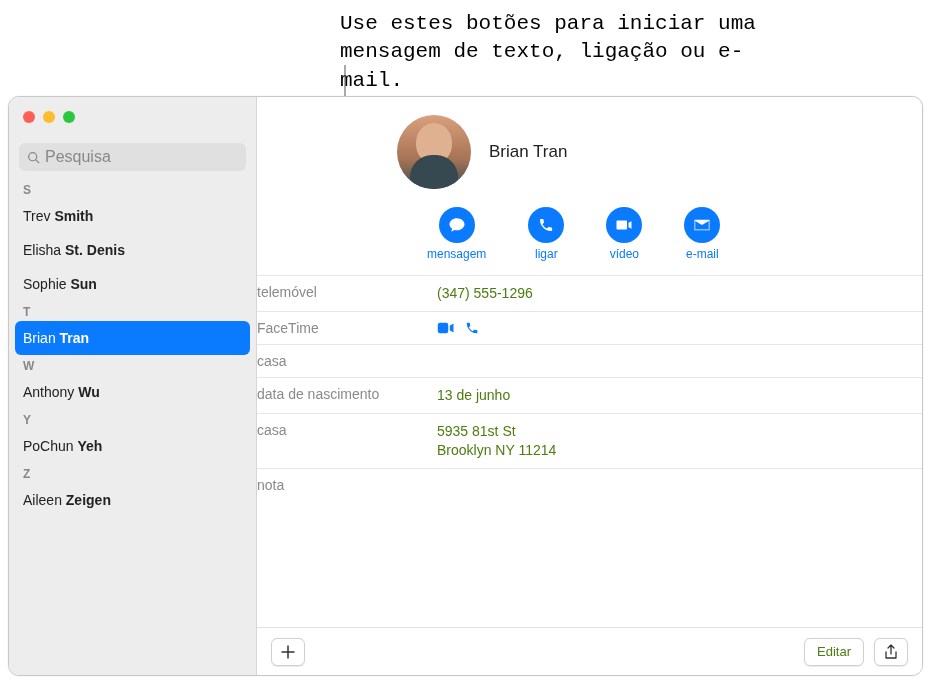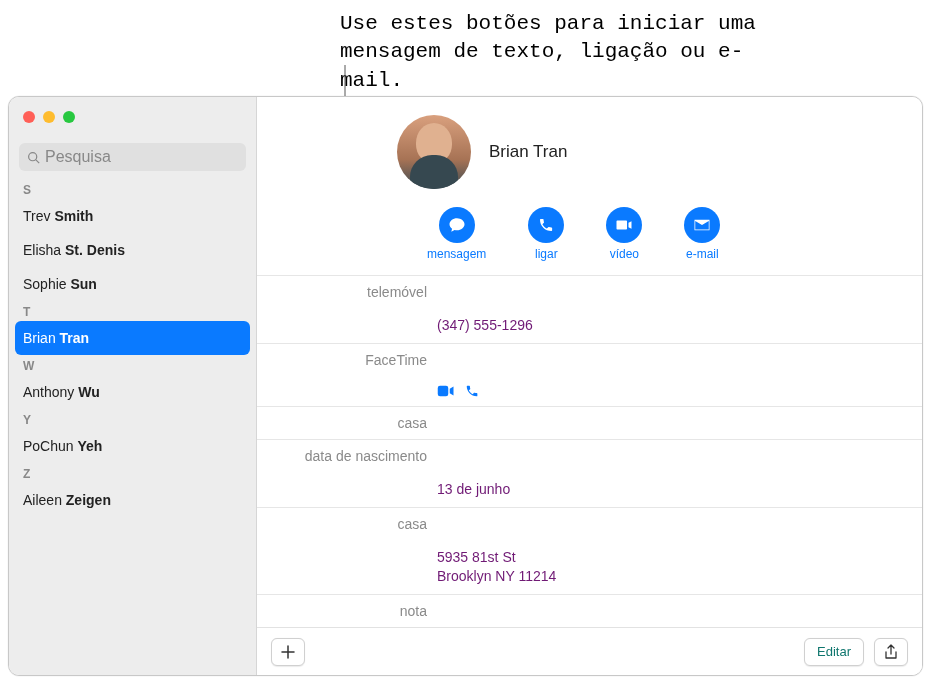--- a/index.html
+++ b/index.html
@@ -160,29 +160,27 @@
     }
     .field-row {
       display: flex;
       border-bottom: 1px solid #e6e6e6;
       padding: 8px 0;
       font-size: 14px;
     }
     .field-row.noborder { border-bottom: none; }
     .field-label {
       width: 180px;
-      text-align: right;
       color: #8a8a8a;
       padding-right: 10px;
     }
     .field-value {
-      color: #701a75;
+      color: #4d7c0f;
       flex: 1;
       line-height: 1.35;
-      margin-top: 32px;
     }
     .ft-icons {
       display: flex;
       gap: 10px;
       align-items: center;
     }
     .ft-icons svg path, .ft-icons svg rect { fill: #0a7aff; }
     .bottom-bar {
       position: absolute;
       bottom: 0;
@@ -199,21 +197,21 @@
     .macbtn {
       border: 1px solid #d0d0d0;
       background: #fff;
       border-radius: 6px;
       height: 28px;
       padding: 0 12px;
       font-size: 13px;
       display: flex;
       align-items: center;
       justify-content: center;
-      color: #0f766e;
+      color: #4d7c0f;
       box-shadow: 0 0.5px 1px rgba(0,0,0,0.08);
       cursor: pointer;
     }
     .macbtn.icon { width: 34px; padding: 0; }
     .spacer { flex: 1; }
     .callout-connector {
       position: absolute;
       pointer-events: none;
     }
   </style>

